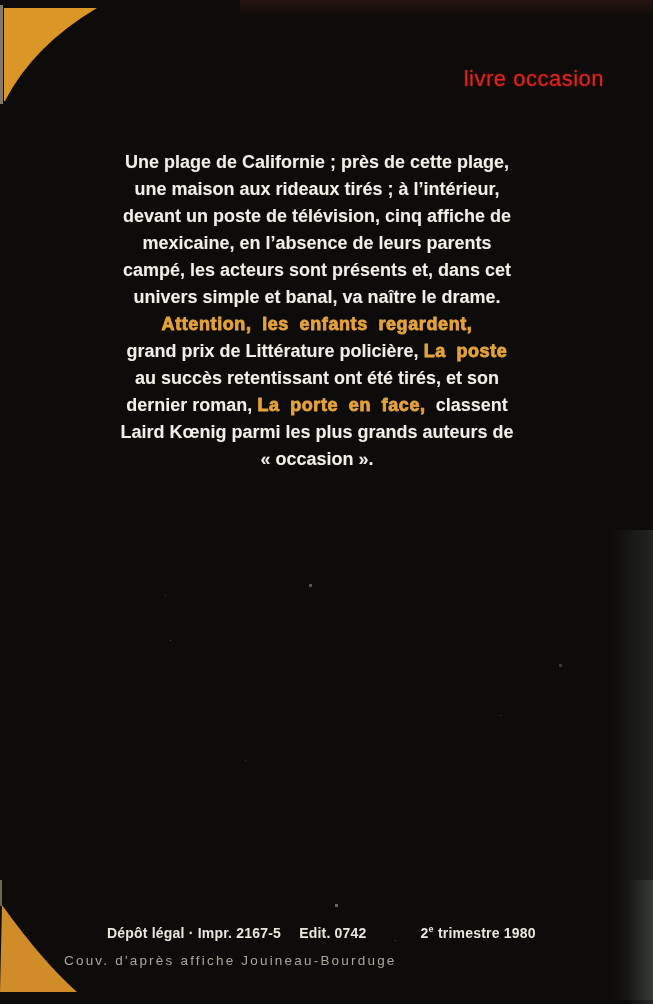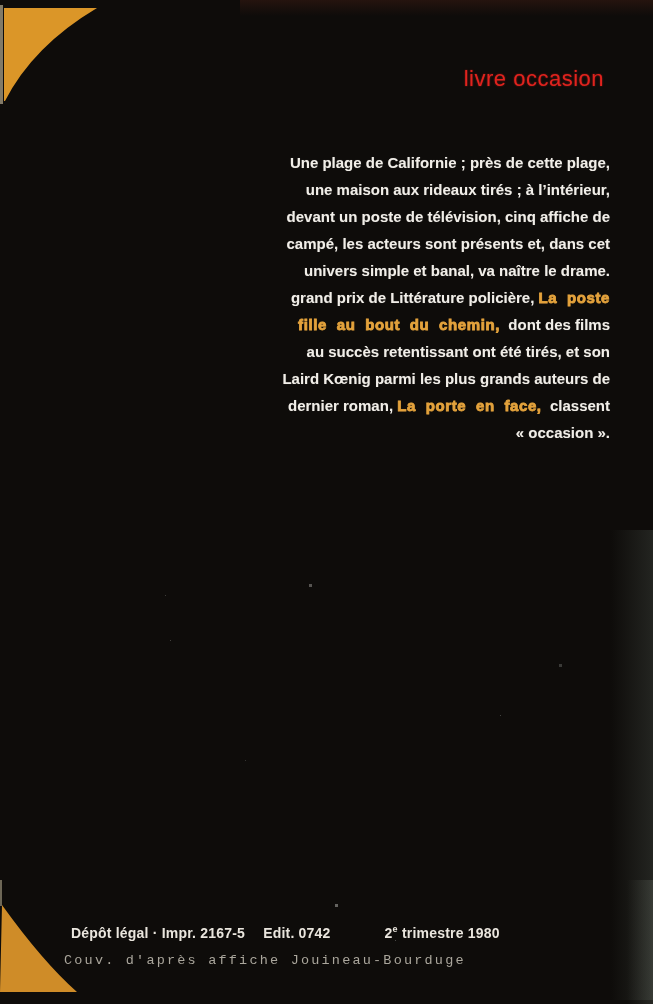--- a/index.html
+++ b/index.html
@@ -63,23 +63,23 @@
     top: 66px; right: 49px;
     font-size: 22px;
     letter-spacing: 0.5px;
     color: var(--red, #e0231e);
     text-shadow: 0 0 2px rgba(224,35,30,0.55);
     white-space: nowrap;
   }
   .blurb {
     position: absolute;
     top: 149px; left: 24px; right: 43px;
-    text-align: right;
+    text-align: center;
     font-weight: bold;
-    font-size: 15px;
+    font-size: 18px;
     line-height: 27px;
     color: var(--white, #f1eee8);
     text-shadow: 0 0 1px rgba(255,255,255,0.25);
   }
   .blurb .line { white-space: nowrap; }
   .blurb .gold {
     color: var(--gold, #e3a23c);
     -webkit-text-stroke: 0.8px var(--gold, #e3a23c);
     letter-spacing: 0.6px;
     word-spacing: 5px;
@@ -87,28 +87,28 @@
   }
   .legal {
     position: absolute;
     left: 71px; top: 925px;
     font-size: 14px;
     font-weight: bold;
     color: #eae6de;
     letter-spacing: 0.2px;
     white-space: nowrap;
   }
-  .legal .seg { display: inline-block; }
+  .legal .seg { display: inline-block; margin-left: 36px; }
   .legal .seg-edit { margin-left: 14px; text-align: center; }
   .legal .seg-trim { margin-left: 50px; }
   .legal sup { font-size: 9px; vertical-align: super; line-height: 0; }
   .credit {
     position: absolute;
     left: 64px; top: 953px;
-    font-family: Liberation Mono, monospace;
+    font-family: Liberation Sans, sans-serif;
     font-size: 13.5px;
     letter-spacing: 2.2px;
     color: #aaa69c;
     white-space: nowrap;
   }
 </style>
 </head>
 <body>
 
 <div class="cover" style="background: rgb(14, 12, 10);">
@@ -126,27 +126,28 @@
   <div class="scan-smudge"></div>
   <div class="scan-smudge2"></div>
   <div class="dust"></div>
 
   <div class="tag">livre occasion</div>
 
   <div class="blurb">
       <div class="line"><span class="white">Une plage de Californie ; près de cette plage,</span></div>
       <div class="line"><span class="white">une maison aux rideaux tirés ; à l’intérieur,</span></div>
       <div class="line"><span class="white">devant un poste de télévision, cinq affiche de</span></div>
+      <div class="line"><span class="white">mexicaine, en l’absence de leurs parents</span></div>
       <div class="line"><span class="white">campé, les acteurs sont présents et, dans cet</span></div>
       <div class="line"><span class="white">univers simple et banal, va naître le drame.</span></div>
+      <div class="line"><span class="gold">Attention, les enfants regardent,</span></div>
       <div class="line"><span class="white">grand prix de Littérature policière, </span><span class="gold">La poste</span></div>
-      <div class="line"><span class="gold">fille au bout du chemin,</span><span class="white">&nbsp; dont des films</span></div>
       <div class="line"><span class="white">au succès retentissant ont été tirés, et son</span></div>
+      <div class="line"><span class="white">dernier roman, </span><span class="gold">La porte en face,</span><span class="white">&nbsp; classent</span></div>
       <div class="line"><span class="white">Laird Kœnig parmi les plus grands auteurs de</span></div>
-      <div class="line"><span class="white">dernier roman, </span><span class="gold">La porte en face,</span><span class="white">&nbsp; classent</span></div>
       <div class="line"><span class="white">« occasion ».</span></div>
     </div>
 
   <div class="legal">
     <span class="seg">Dépôt légal · Impr. 2167-5</span>
     <span class="seg seg-edit">Edit. 0742</span>
     <span class="seg seg-trim"><span>2</span><sup>e</sup><span> trimestre 1980</span></span>
   </div>
 
   <div class="credit">Couv. d'après affiche Jouineau-Bourduge</div>

